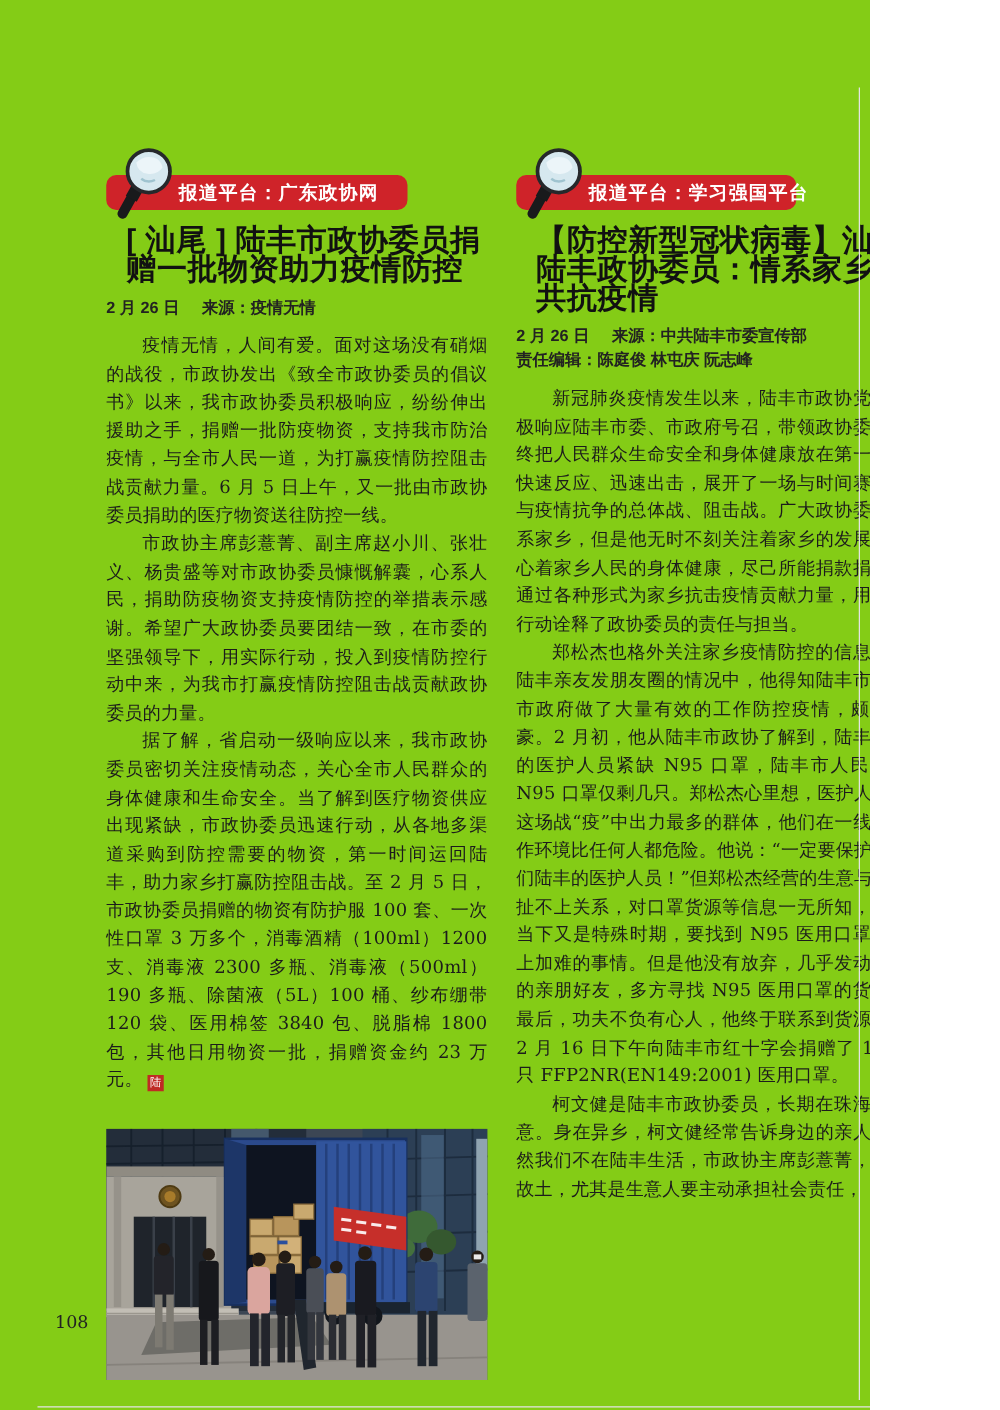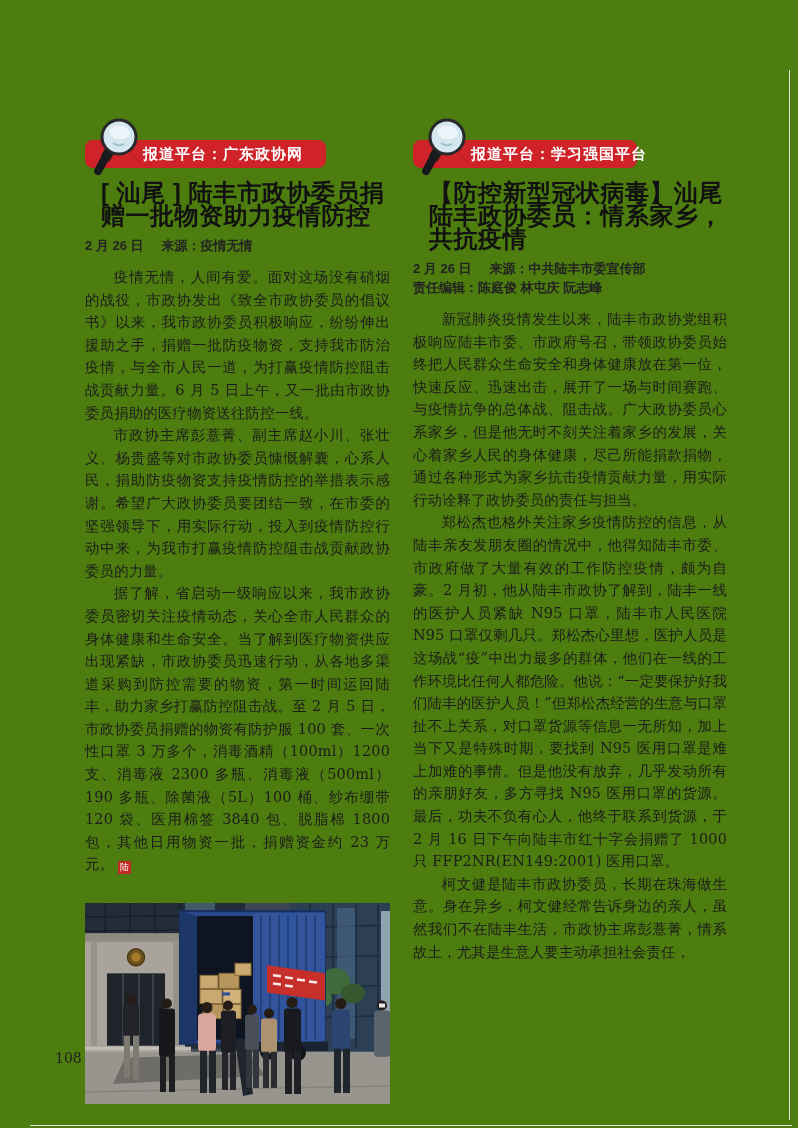--- a/index.html
+++ b/index.html
@@ -1,17 +1,17 @@
 <!DOCTYPE html>
 <html><head>
 <meta charset="utf-8">
 <style>
   html,body { margin:0; padding:0; background:#ffffff; }
   .page {
-    position:relative; width:798px; height:1128px; background:#4d7c0f;
+    position:relative; width:696px; height:1128px; background:#84cc16;
     font-family:"DejaVu Serif","Liberation Serif",serif; color:#1c1c1c;
     overflow:hidden;
   }
   .page-edge-right { position:absolute; right:8px; top:70px; width:1px; height:1050px; background:#e3e3e3; }
   .page-edge-bottom { position:absolute; left:30px; bottom:2px; width:762px; height:1px; background:#e3e3e3; }
 
   .col { position:absolute; top:140px; }
   .col-left  { left:85px;  width:305px; }
   .col-right { left:413px; width:314px; }
 
@@ -45,21 +45,21 @@
     font-size:14.4px; line-height:22.6px; letter-spacing:0.2px;
   }
   .end-seal {
     display:inline-block; width:13px; height:13px; background:#bf2b24;
     color:#fff; font-size:9px; line-height:13px; text-align:center;
     vertical-align:-1px; margin-left:4px; text-indent:0;
     font-family:"Liberation Sans",sans-serif;
   }
   .news-photo { display:block; margin-top:27px; width:305px; height:201px; }
   .page-number {
-    position:absolute; left:55px; top:1050px; font-size:14px; color:#222;
+    position:absolute; left:44px; top:1050px; font-size:14px; color:#222;
     font-family:"DejaVu Serif",serif;
   }
 </style>
 </head>
 <body>
 
 <div class="page">
 
   <div class="col col-left">
 

